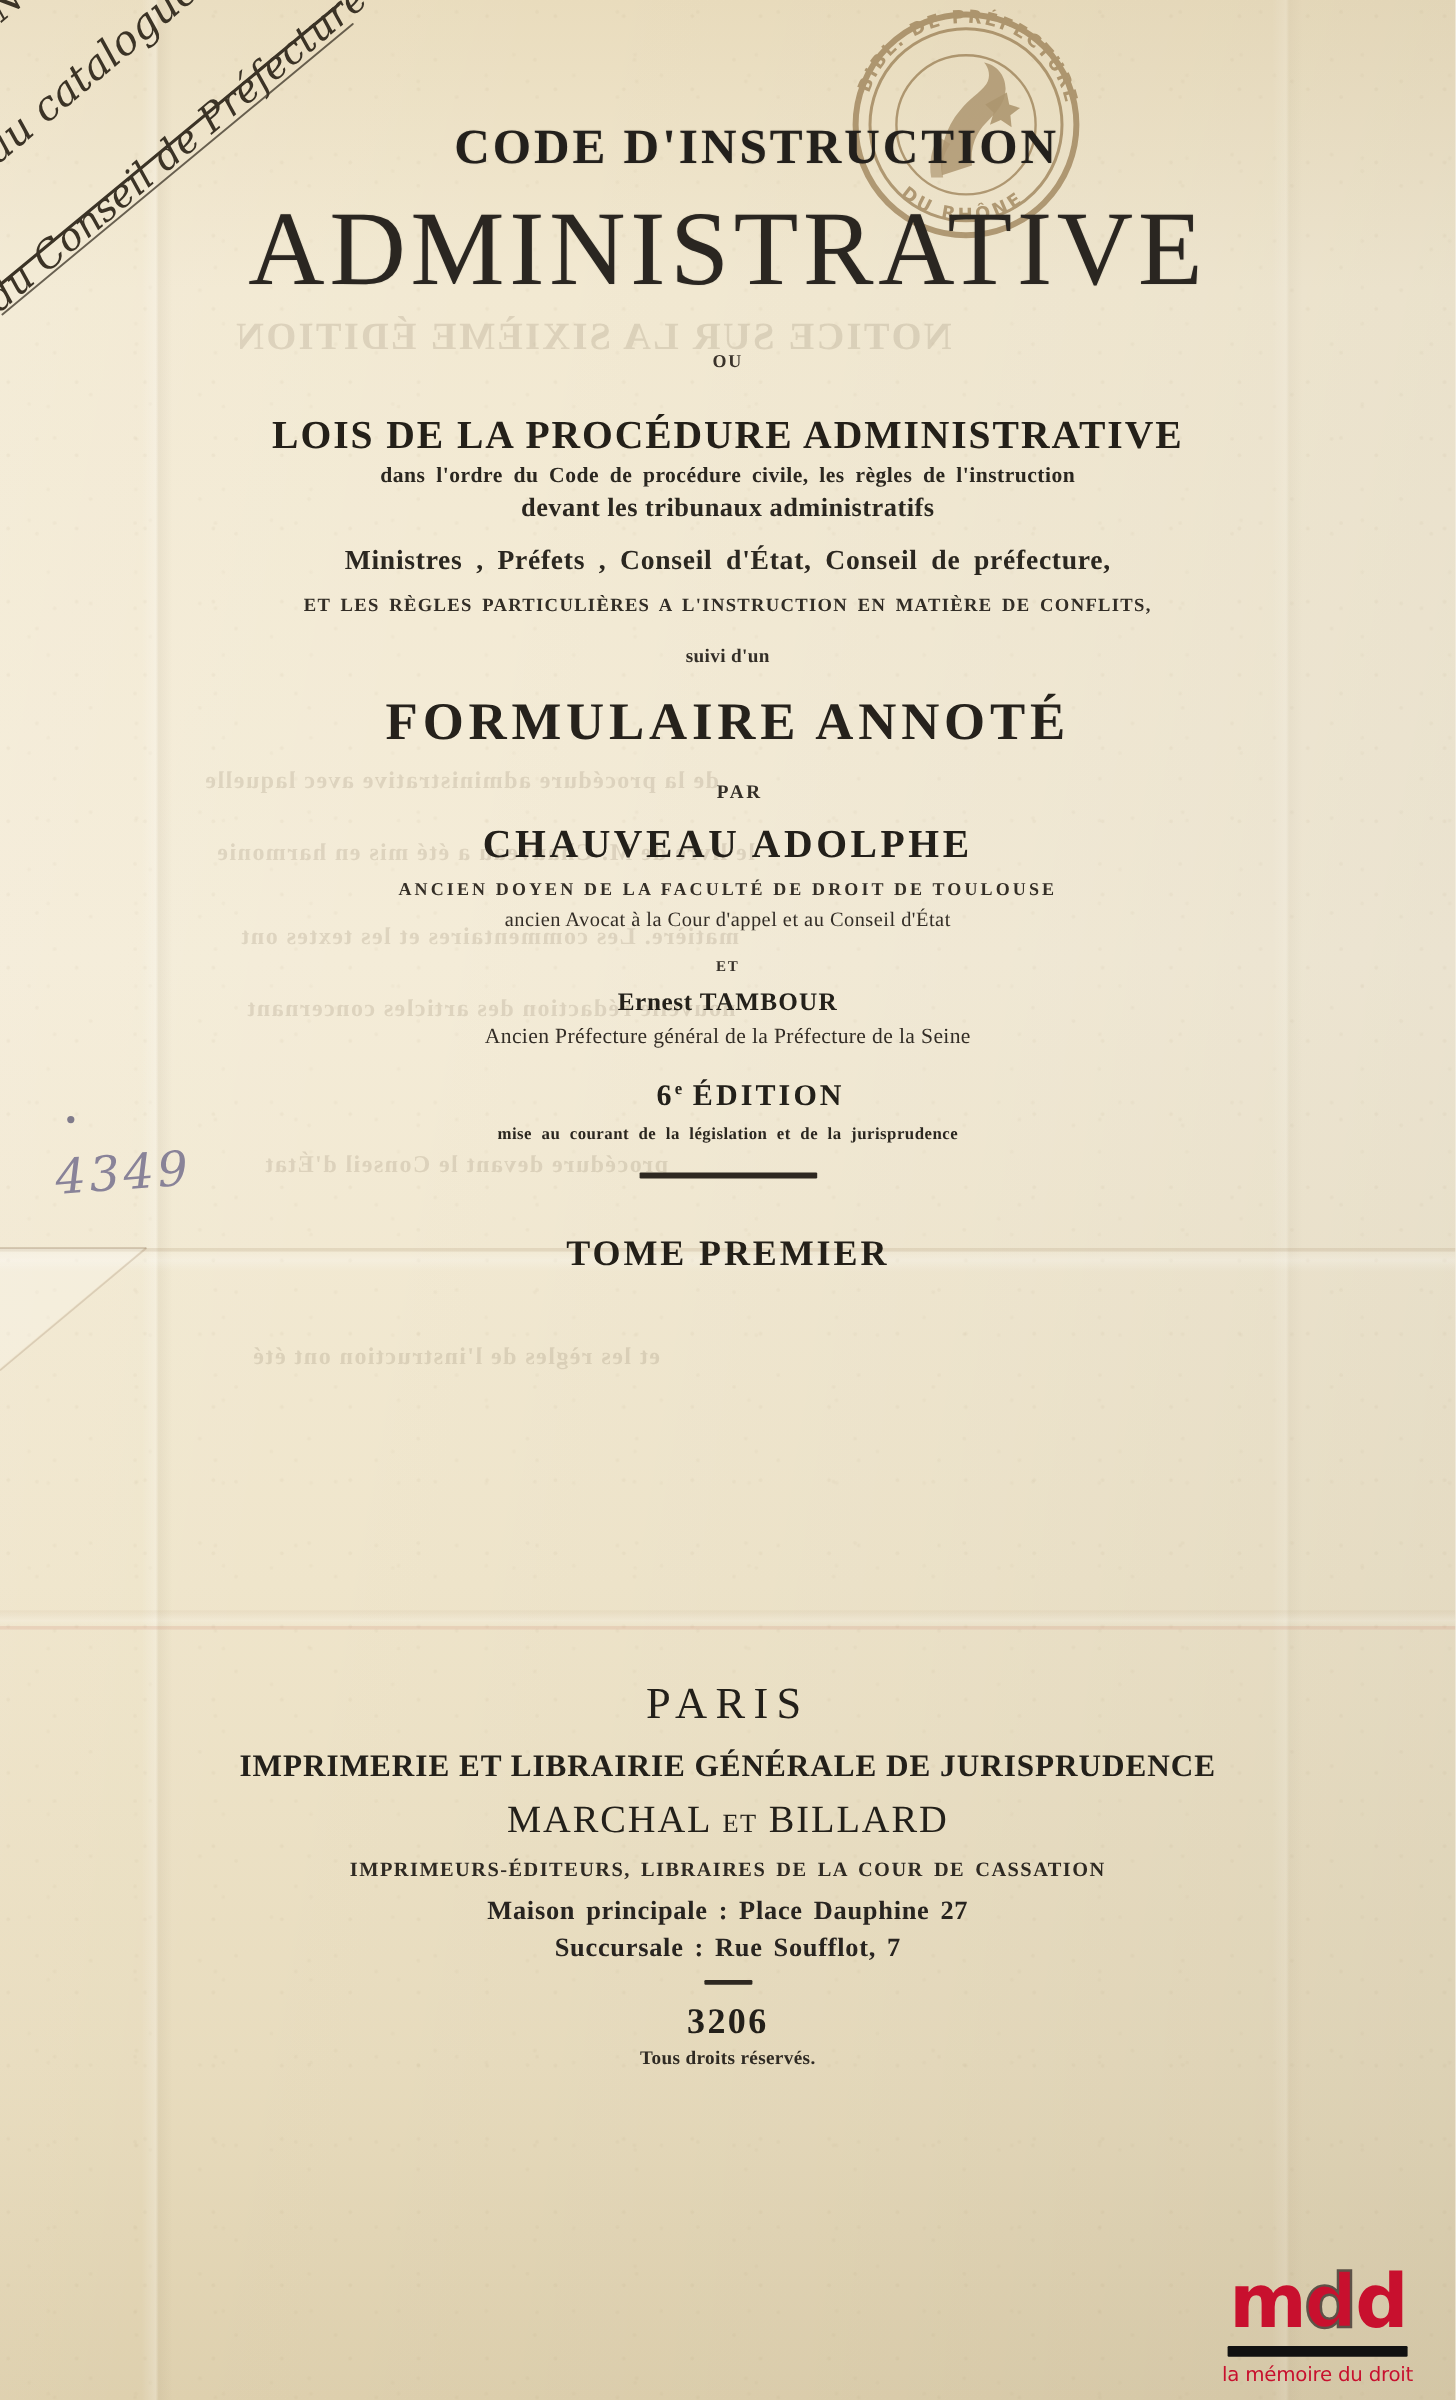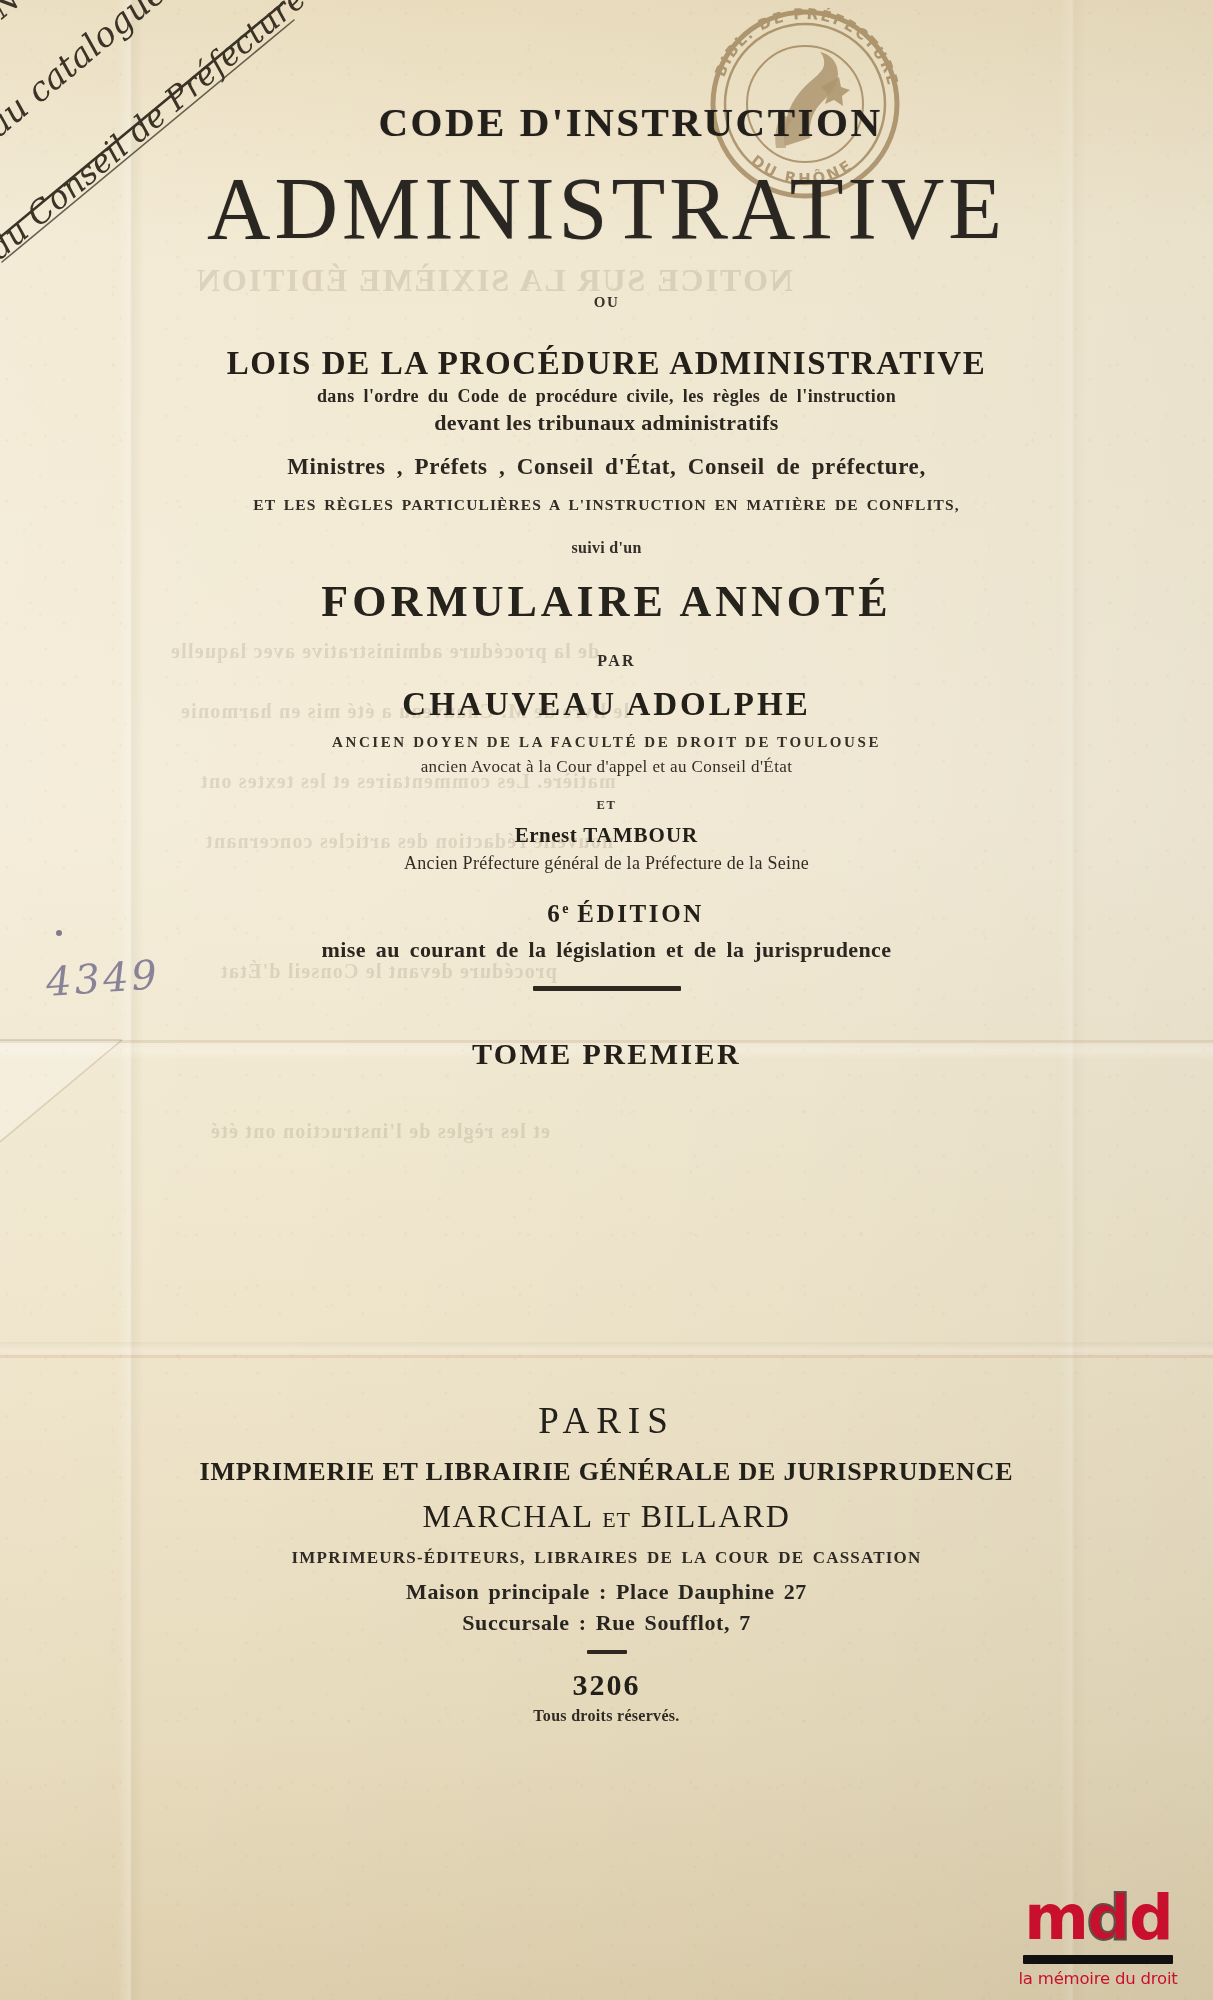--- a/index.html
+++ b/index.html
@@ -209,21 +209,21 @@
     font-weight: bold;
     font-size: 25px;
     letter-spacing: 2.6px;
     margin-top: 26px;
     color: #23201a;
     padding-left: 38px;
   }
   .t-edition sup { font-size: 14px; letter-spacing: 0; }
   .t-mise {
     font-weight: bold;
-    font-size: 22px;
+    font-size: 14px;
     letter-spacing: .4px;
     margin-top: 10px;
     color: #2b2720;
     word-spacing: 4px;
   }
   .rule {
     width: 148px;
     height: 5px;
     background: #2e2821;
     margin: 24px auto 0;

